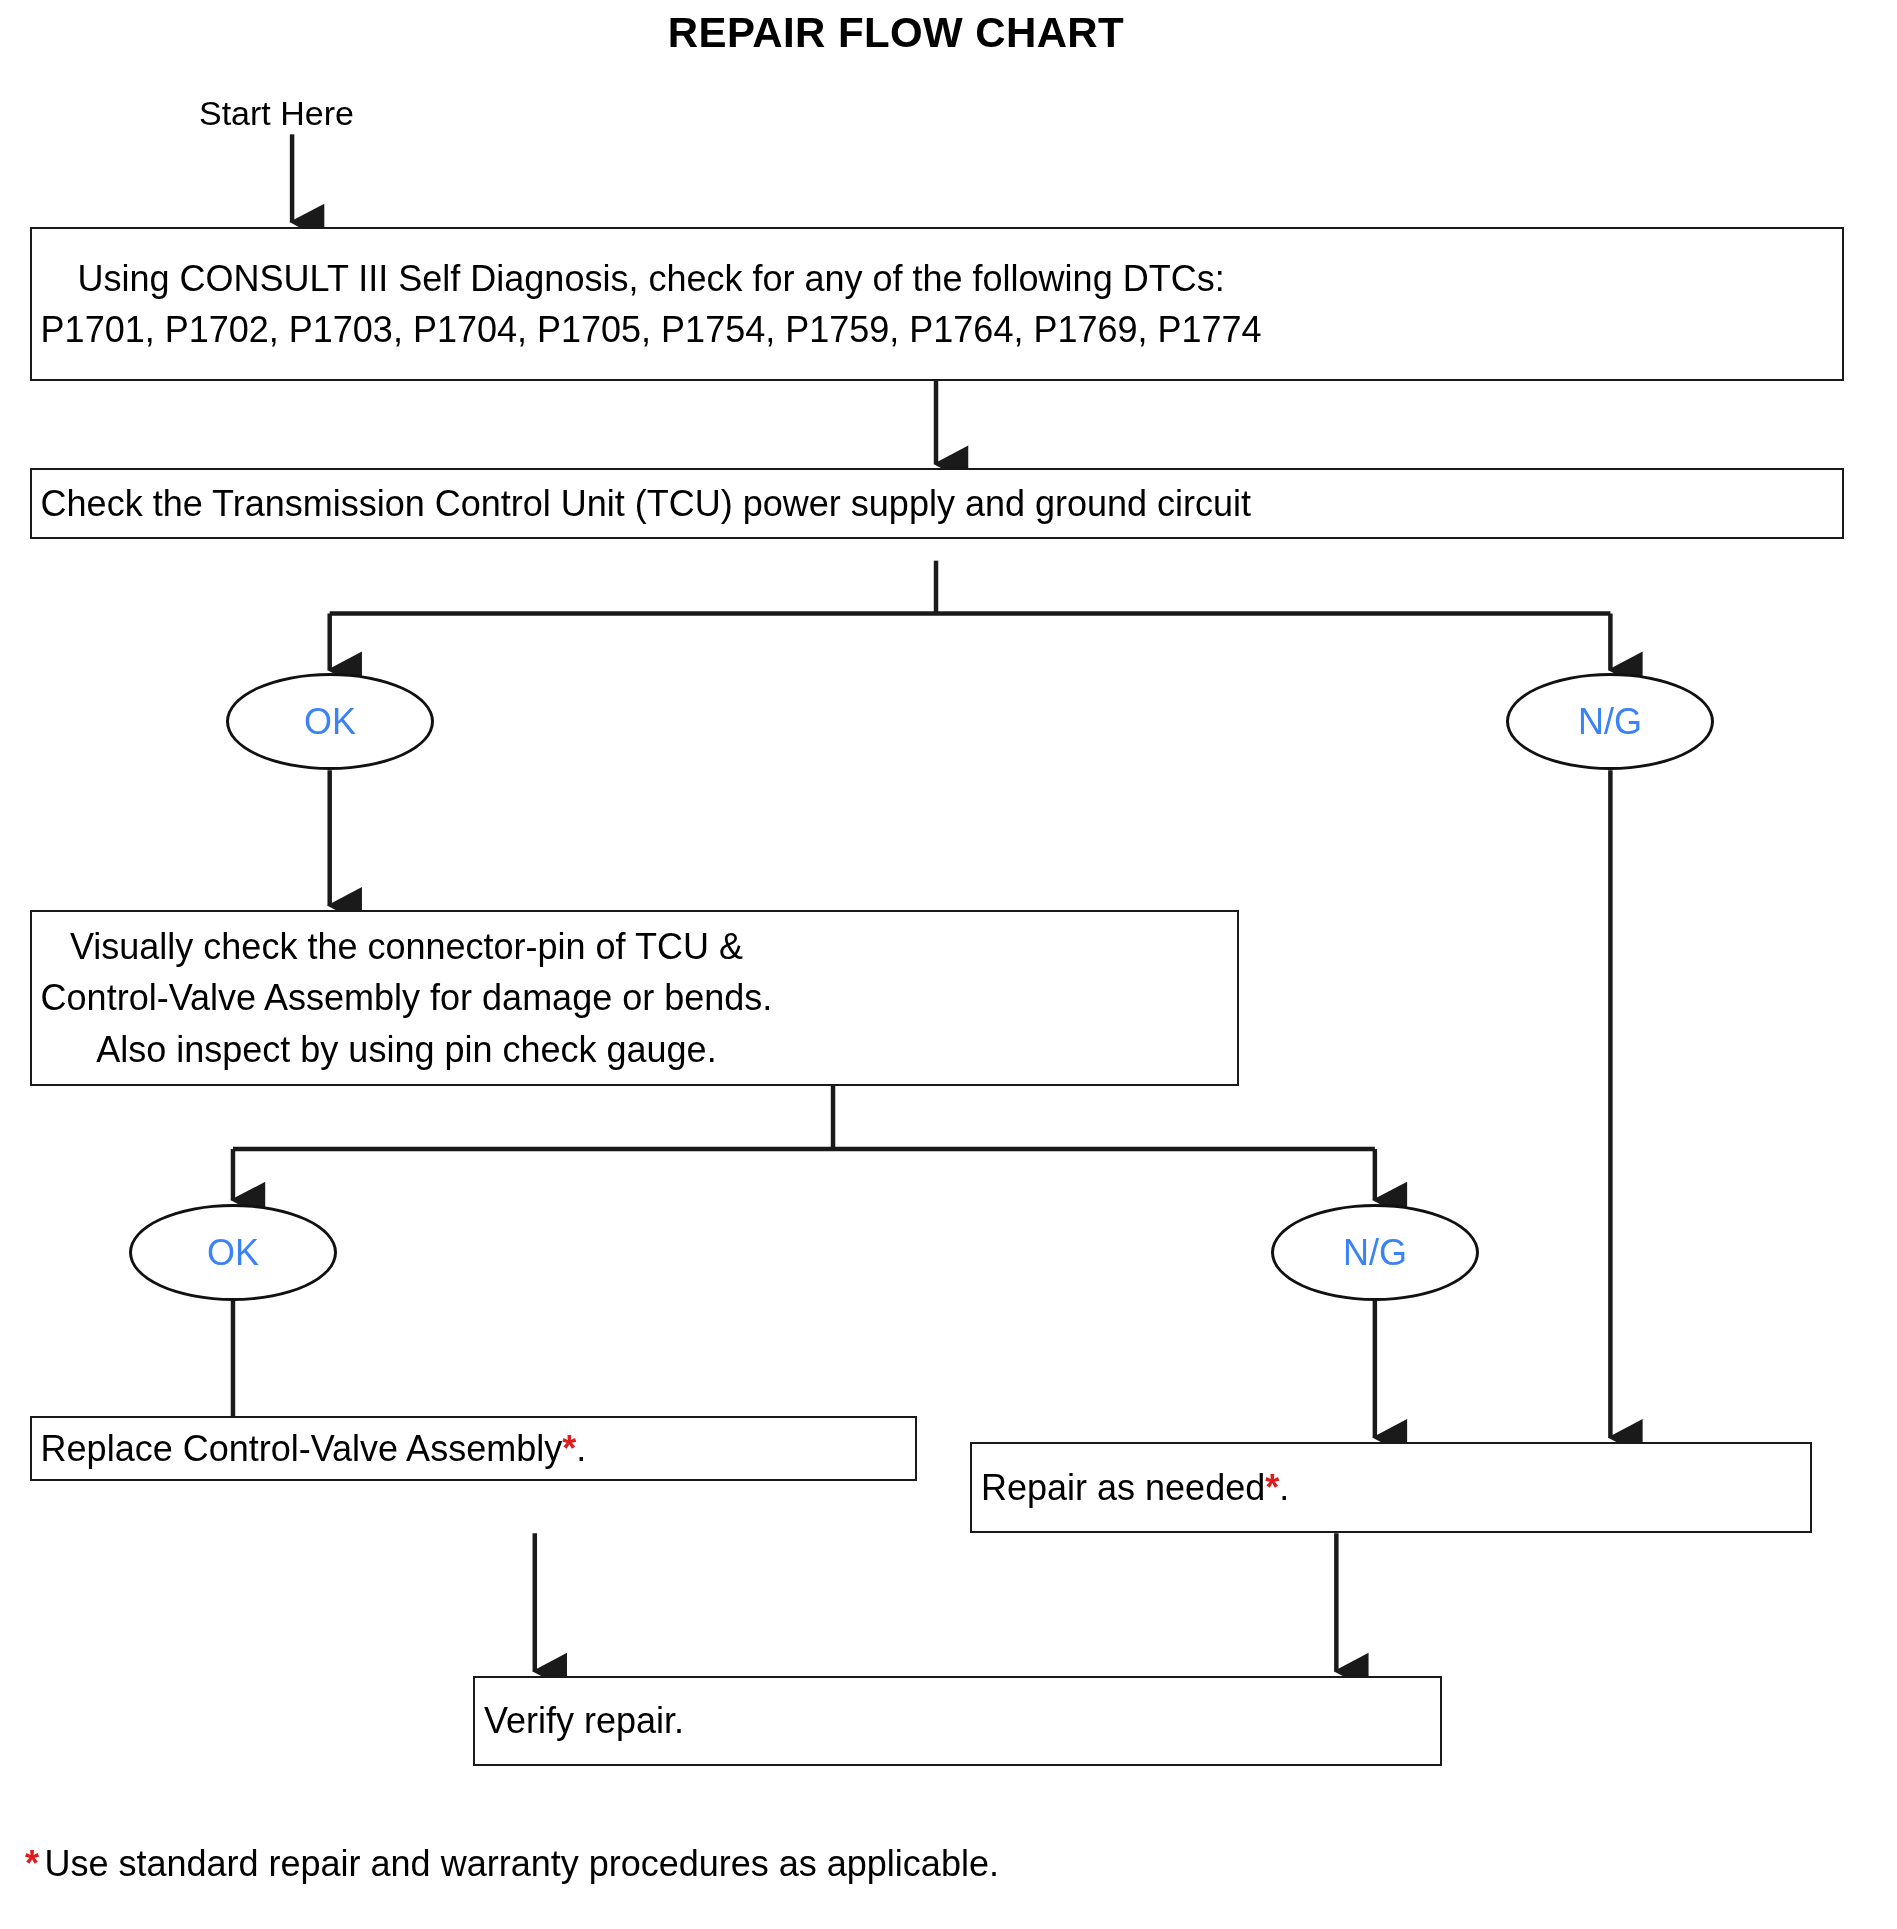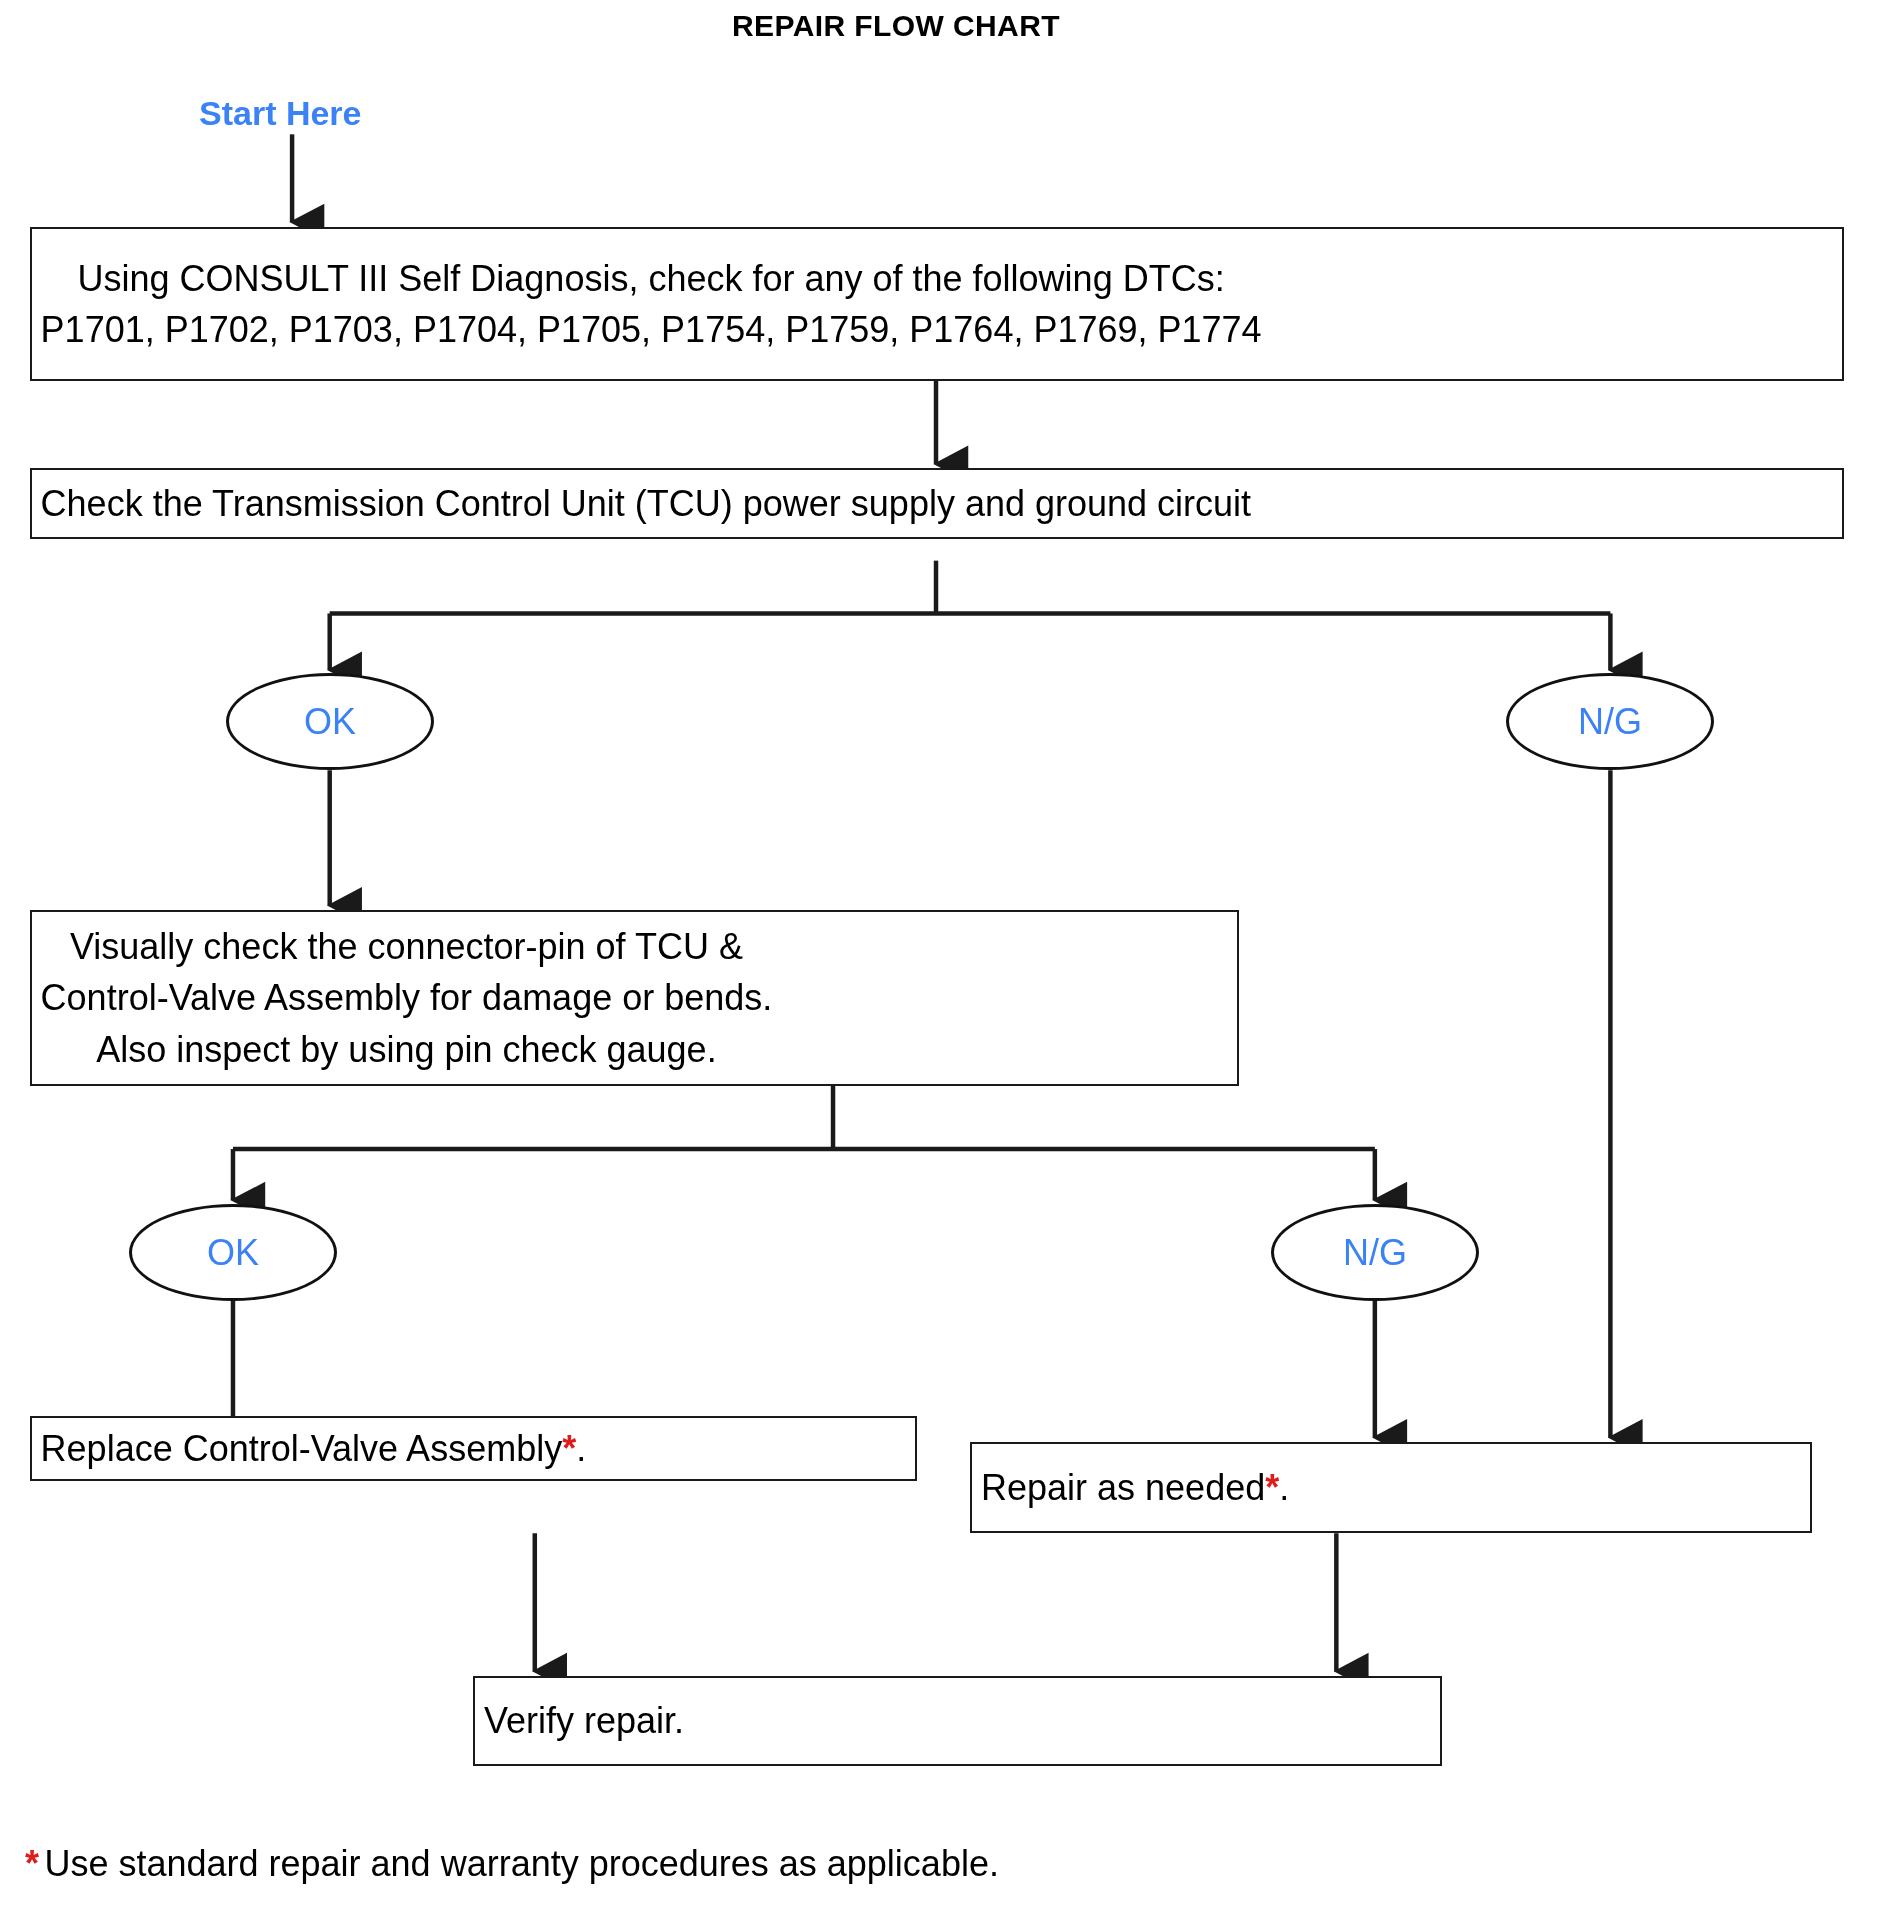--- a/index.html
+++ b/index.html
@@ -25,32 +25,32 @@
     left: 0;
     width: 1898px;
     height: 1930px;
   }
   .chart-title {
     position: absolute;
     left: 0;
     top: 9px;
     width: 1792px;
     text-align: center;
-    font-size: 30px;
+    font-size: 42px;
     font-weight: bold;
     color: #000000;
     letter-spacing: 0.4px;
   }
   .start-label {
     position: absolute;
     left: 199px;
     top: 94px;
     font-size: 34px;
-    font-weight: bold;
-    color: #3b82f6;
+    font-weight: normal;
+    color: #000000;
   }
   .node-box {
     position: absolute;
     box-sizing: border-box;
     border: 2.7px solid #1a1a1a;
     background: #ffffff;
     display: flex;
     align-items: center;
     justify-content: flex-start;
     text-align: center;

